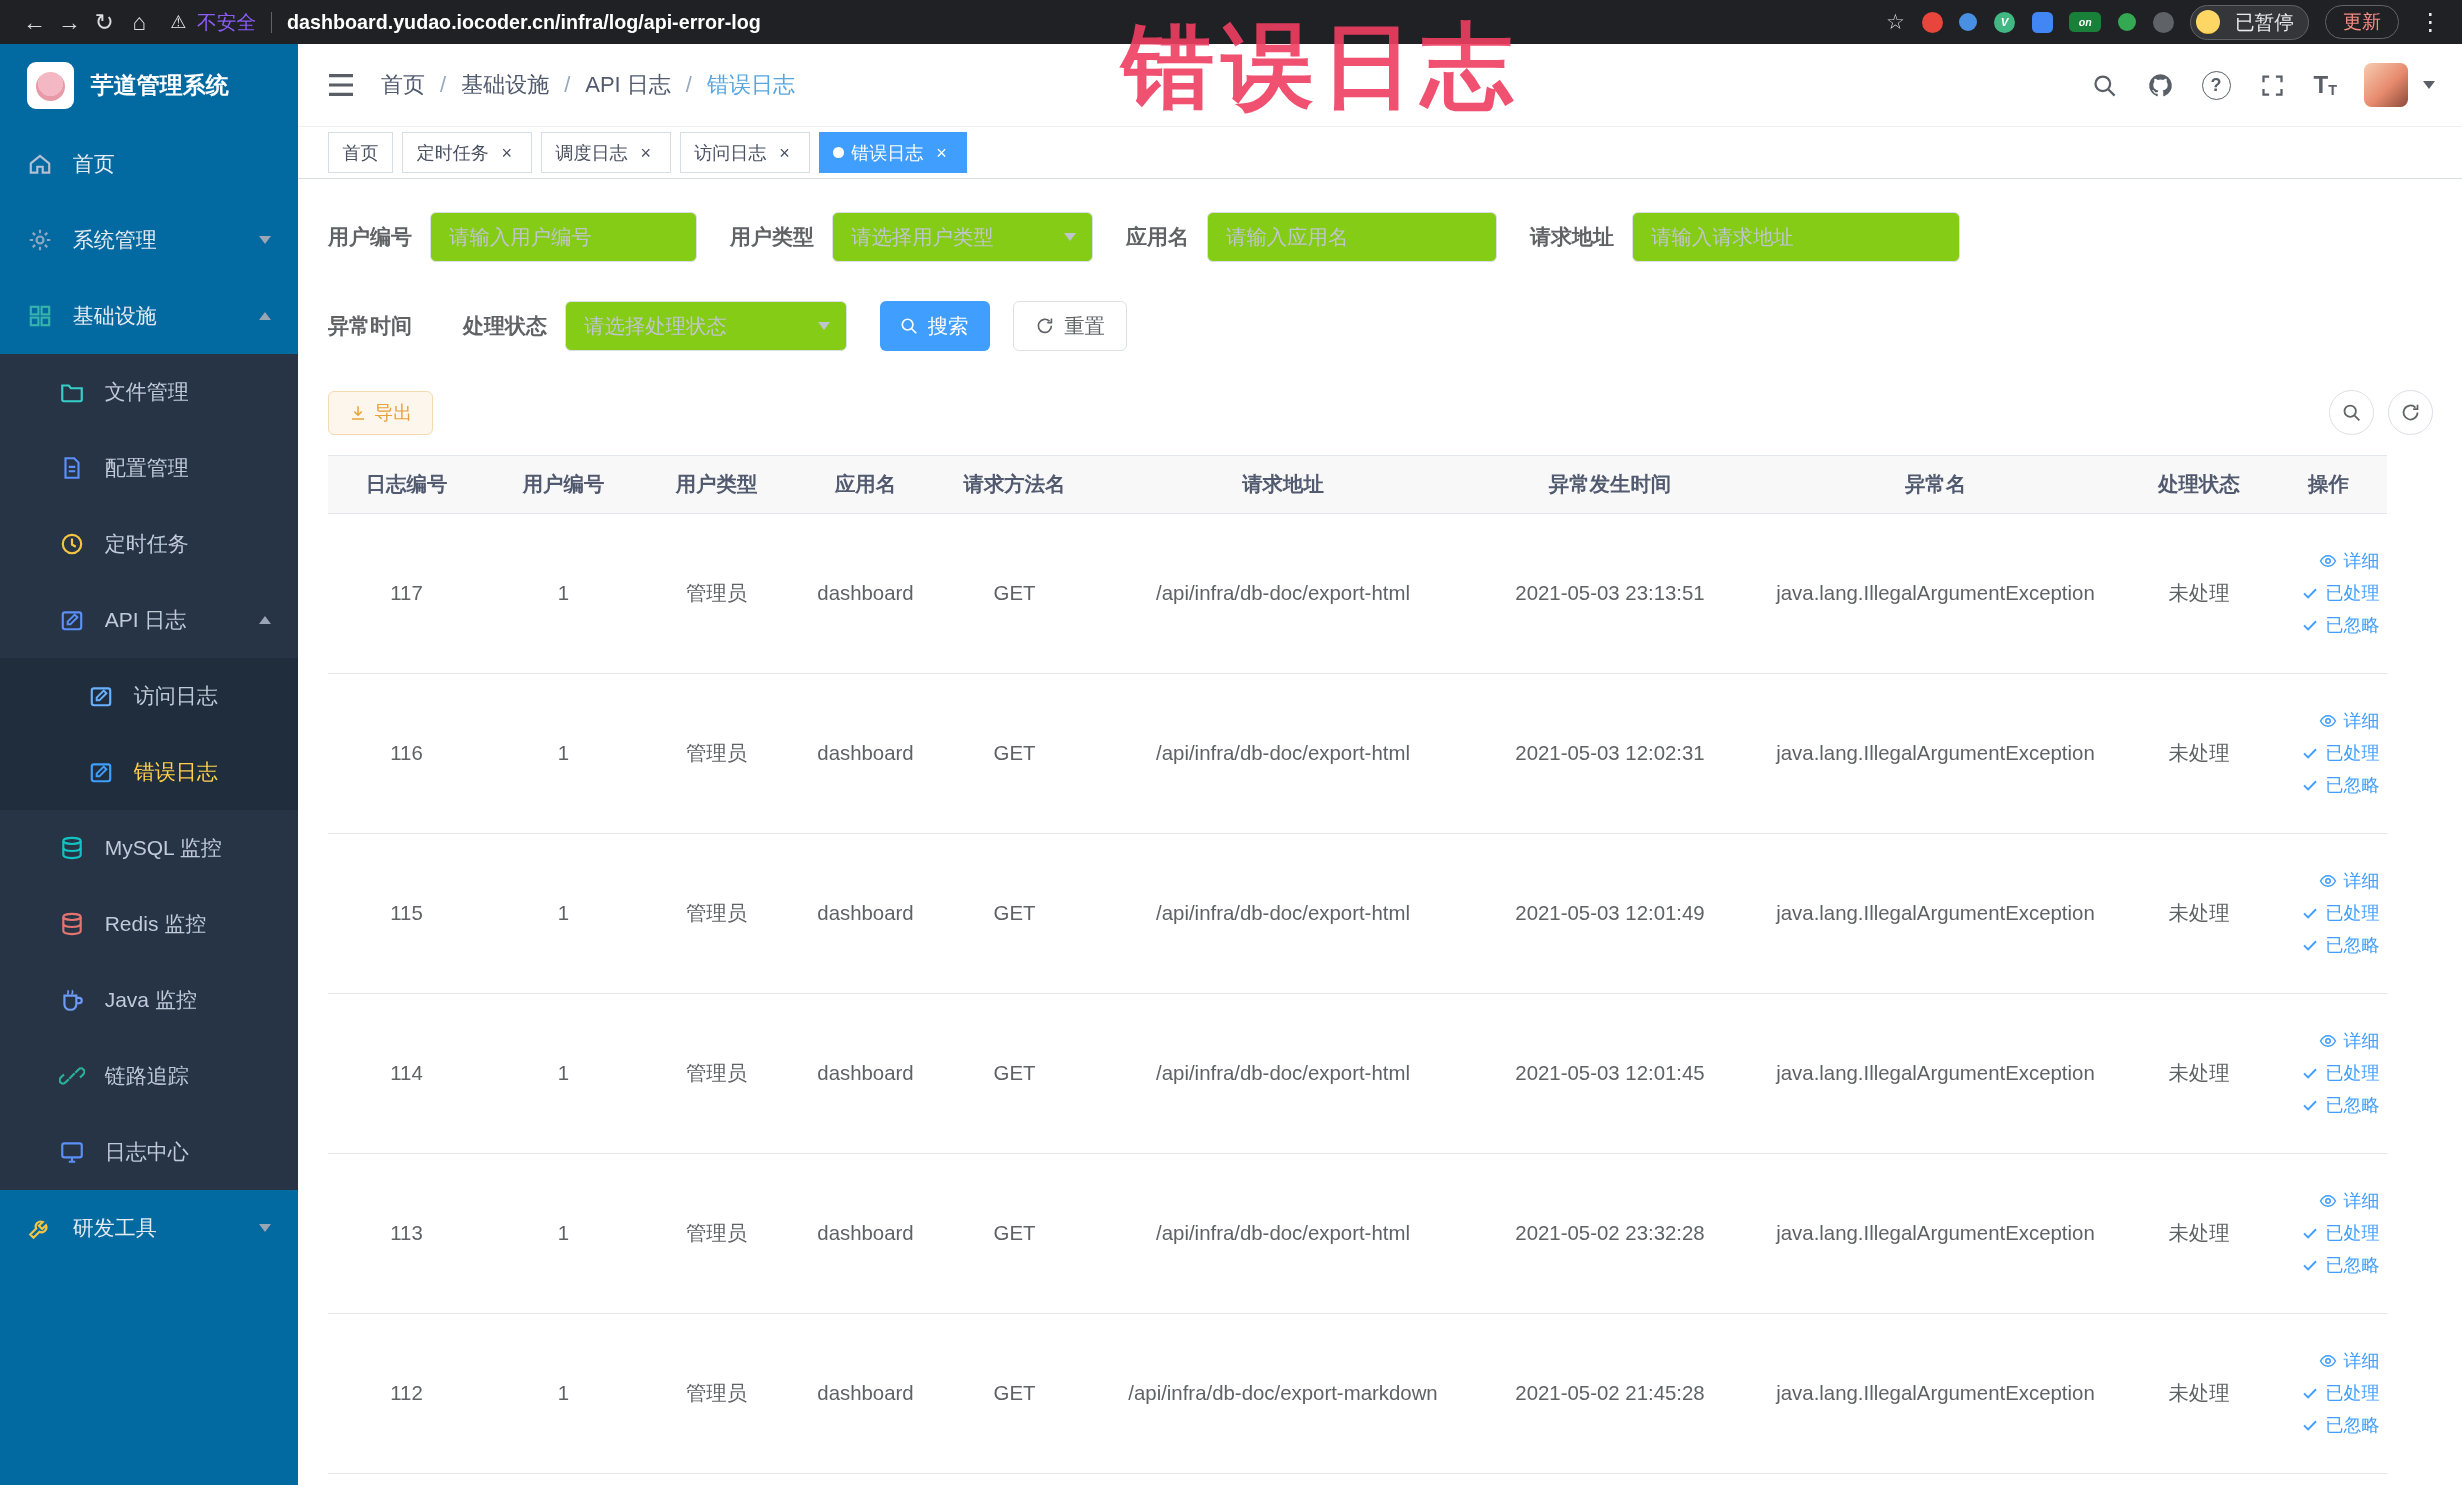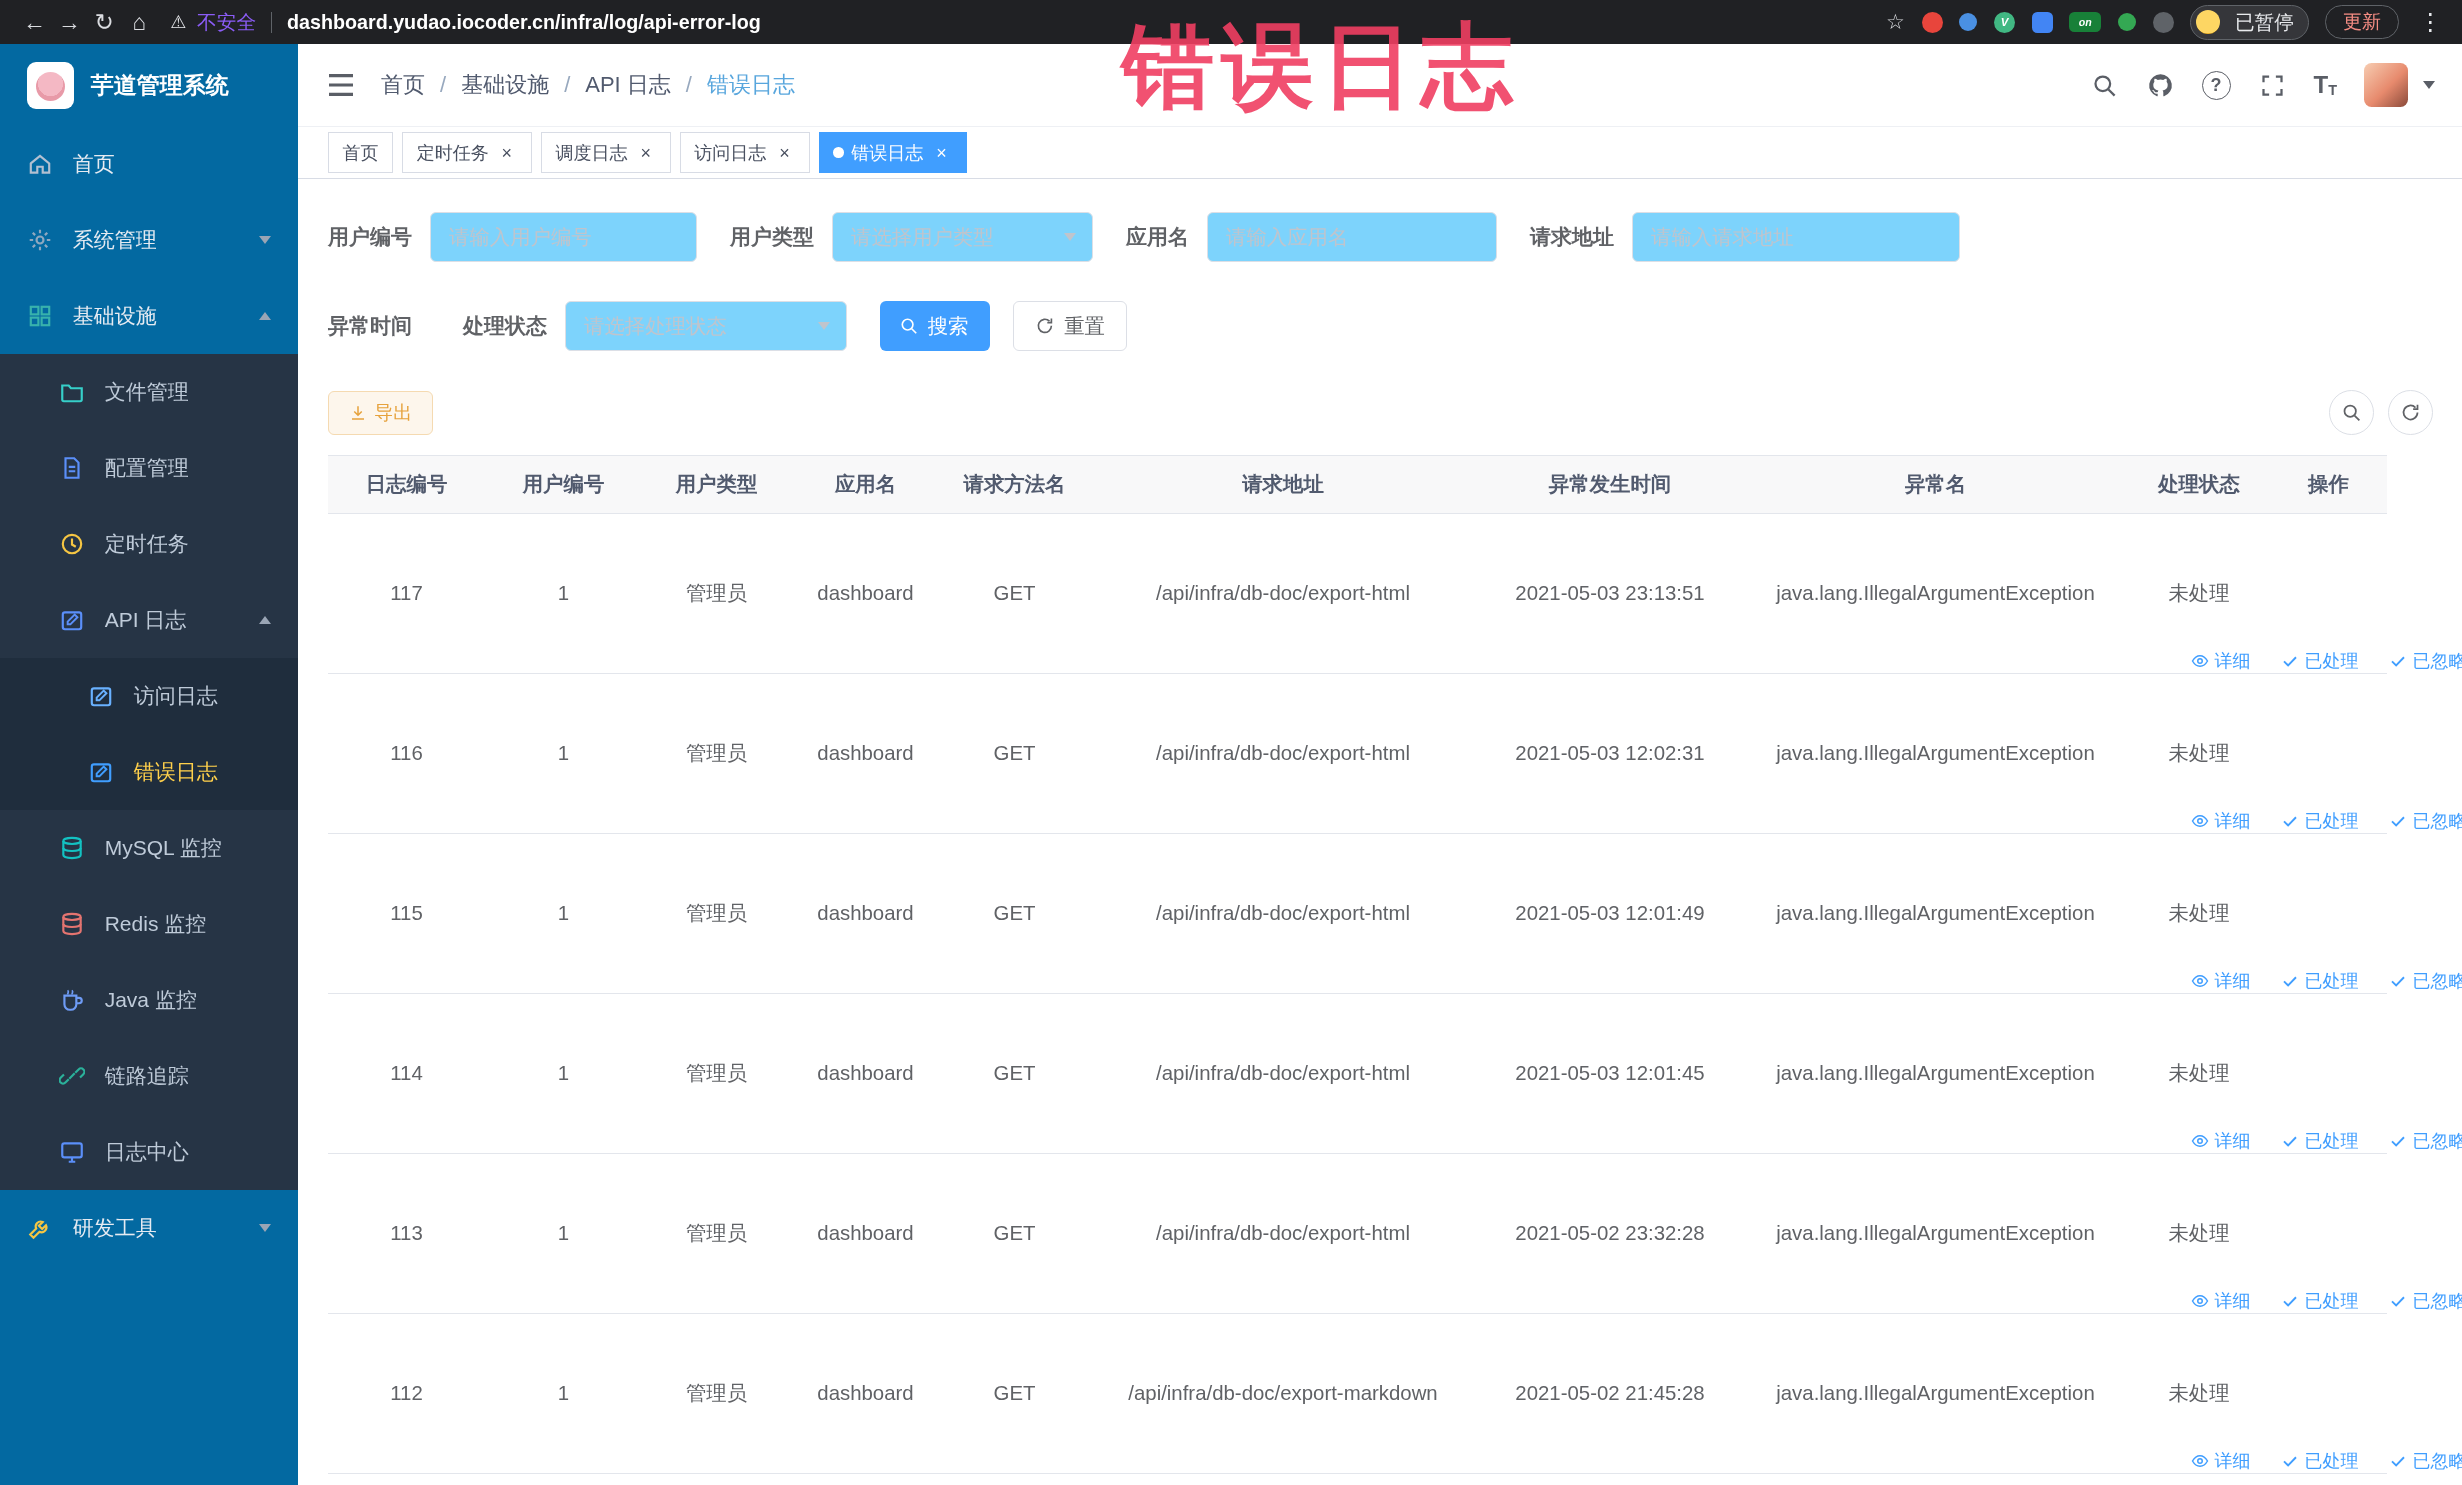--- a/index.html
+++ b/index.html
@@ -90,21 +90,21 @@
     align-items:center;justify-content:center;}
   .tag.active{background:#409EFF;border-color:#409EFF;color:#fff;}
   .tag .dot{width:10.6px;height:10.6px;border-radius:50%;background:#fff;}
 
   
   .content{flex:1;padding:33px 76px 0 30px;min-width:0;}
   .frow{display:flex;align-items:center;margin-bottom:39px;}
   .fitem{display:flex;align-items:center;margin-right:33px;}
   .flabel{font-size:21px;font-weight:700;color:#606266;margin-right:18px;white-space:nowrap;}
   .input{height:50px;border:0.8px solid #dcdfe6;border-radius:6px;padding:0 18px;font-size:20.4px;color:#606266;
-    background:#7dd3fc;outline:none;box-sizing:border-box;font-family:inherit;}
+    background:#84cc16;outline:none;box-sizing:border-box;font-family:inherit;}
   .input::placeholder{color:#c0c4cc;}
   .w1{width:267px}.w2{width:261px}.w3{width:290px}.w4{width:328px}.w6{width:282px}
   .select{position:relative;display:inline-flex;}
   .select .input{padding-right:45px;width:100%;}
   .chev{position:absolute;right:16.7px;top:21px;width:0;height:0;border-left:6.8px solid transparent;
     border-right:6.8px solid transparent;border-top:8.3px solid #c0c4cc;pointer-events:none;}
   .daterange{width:343px;height:50px;border:0.8px solid #dcdfe6;border-radius:6px;display:flex;align-items:center;
     padding:0 13.6px;gap:7.6px;box-sizing:border-box;background:#fff;}
   .daterange svg{width:23px;height:23px;color:#c0c4cc;flex:0 0 auto;}
   .dr-input{border:none;outline:none;width:114px;font-size:19.7px;color:#606266;text-align:center;font-family:inherit;}
@@ -124,21 +124,21 @@
   .circle-btn{width:45px;height:45px;border-radius:50%;border:0.8px solid #dcdfe6;background:#fff;color:#606266;
     display:flex;align-items:center;justify-content:center;cursor:pointer;}
   .circle-btn svg{width:21px;height:21px;}
 
   
   table.grid{width:100%;border-collapse:collapse;table-layout:fixed;font-size:20.4px;color:#606266;}
   table.grid th{height:57px;background:#f8f8f9;font-weight:700;color:#515a6e;text-align:center;
     border-top:0.8px solid #e3e6ec;border-bottom:0.8px solid #e3e6ec;padding:0 6px;}
   table.grid td{height:159px;border-bottom:0.8px solid #e3e6ec;text-align:center;vertical-align:middle;
     padding:0 7.6px;word-break:break-all;}
-  .acts{display:flex;flex-direction:row;align-items:flex-end;justify-content:center;gap:30px;height:159px;}
+  .acts{display:flex;flex-direction:column;align-items:flex-end;justify-content:center;gap:8px;height:159px;}
   .act{color:#409EFF;font-size:18px;display:flex;align-items:center;gap:6px;cursor:pointer;text-decoration:none;white-space:nowrap;}
   .act svg{width:18px;height:18px;}
 </style>
 </head>
 <body>
 
 <svg width="0" height="0" style="position:absolute">
 <defs>
 <symbol id="s-search" viewBox="0 0 24 24">
         <circle cx="10.5" cy="10.5" r="6.5" fill="none" stroke="currentColor" stroke-width="2"></circle>

